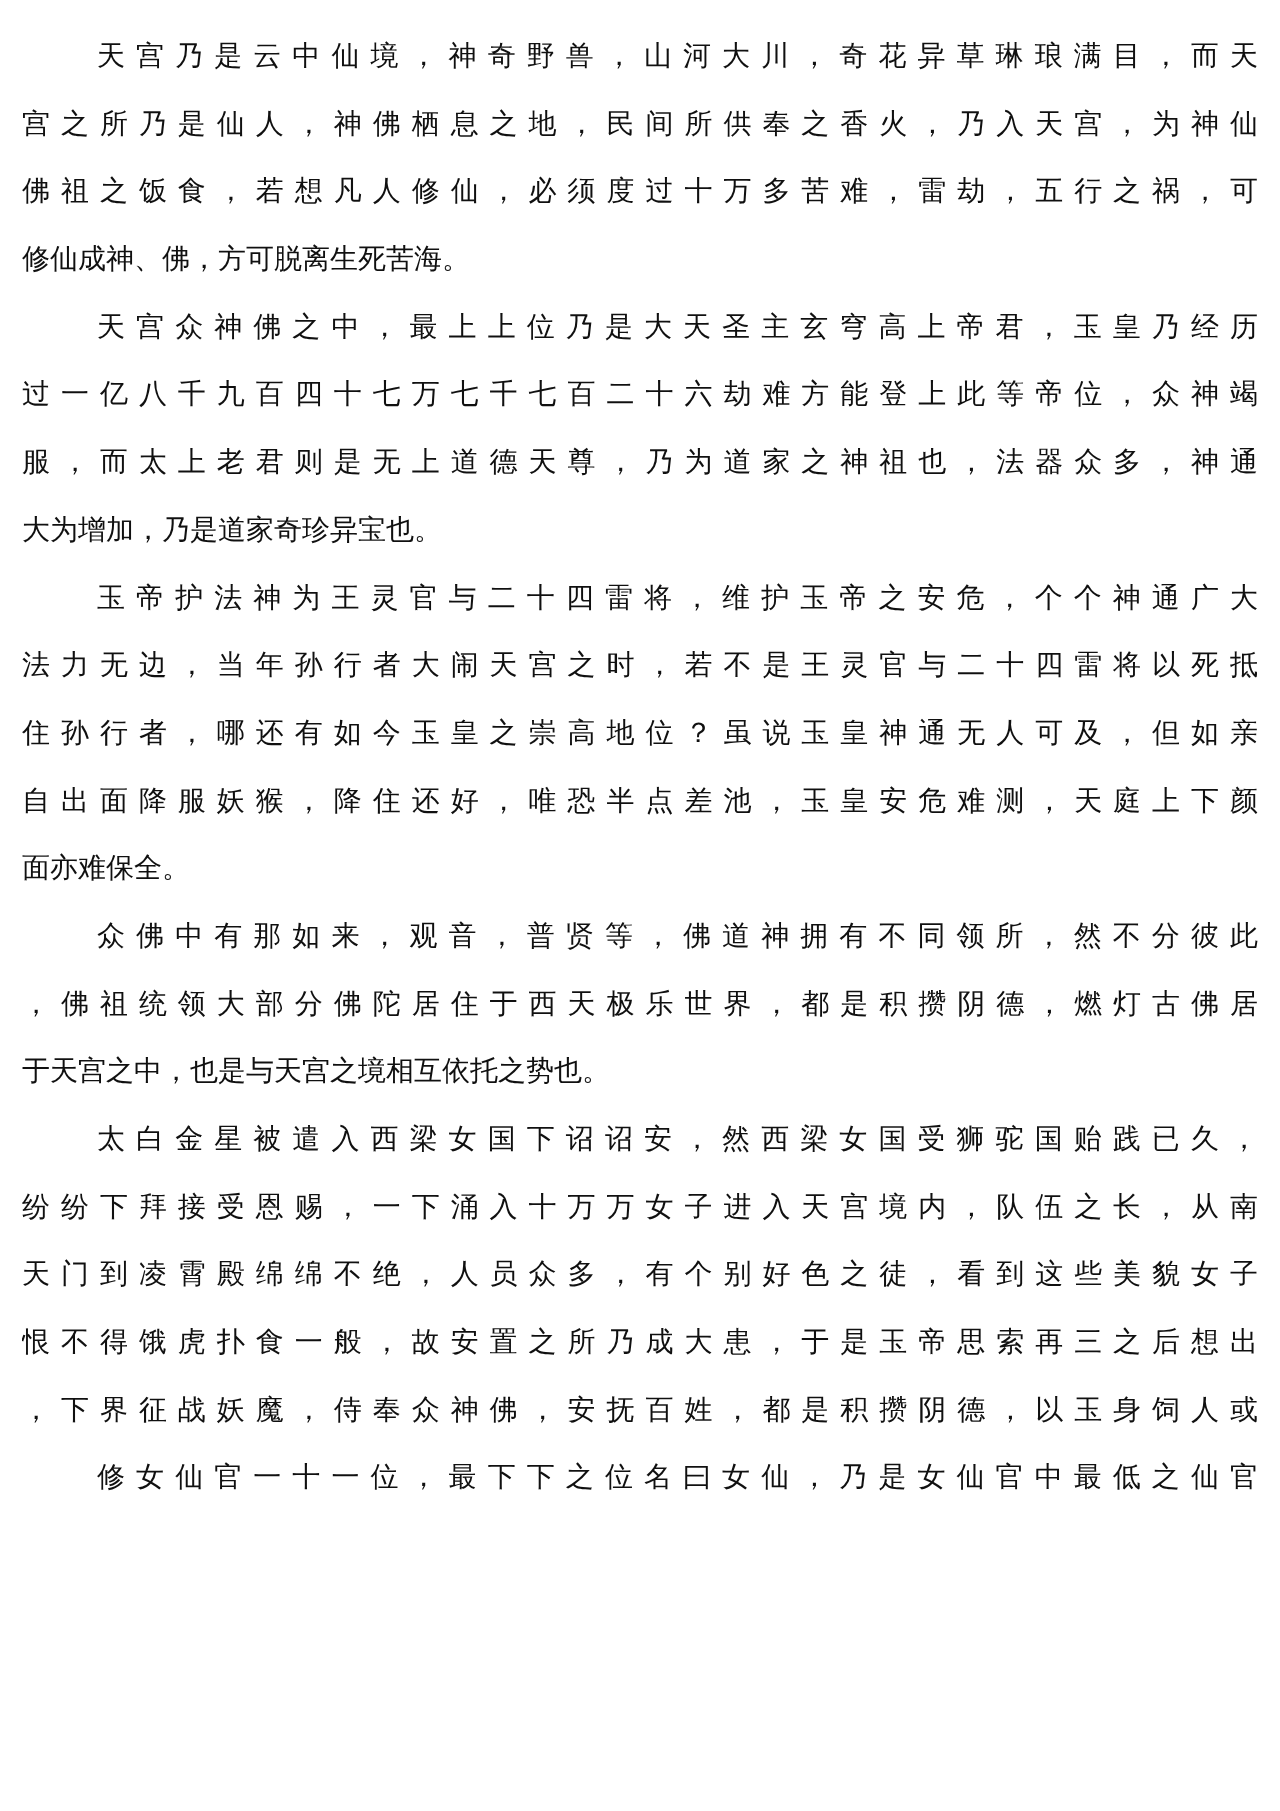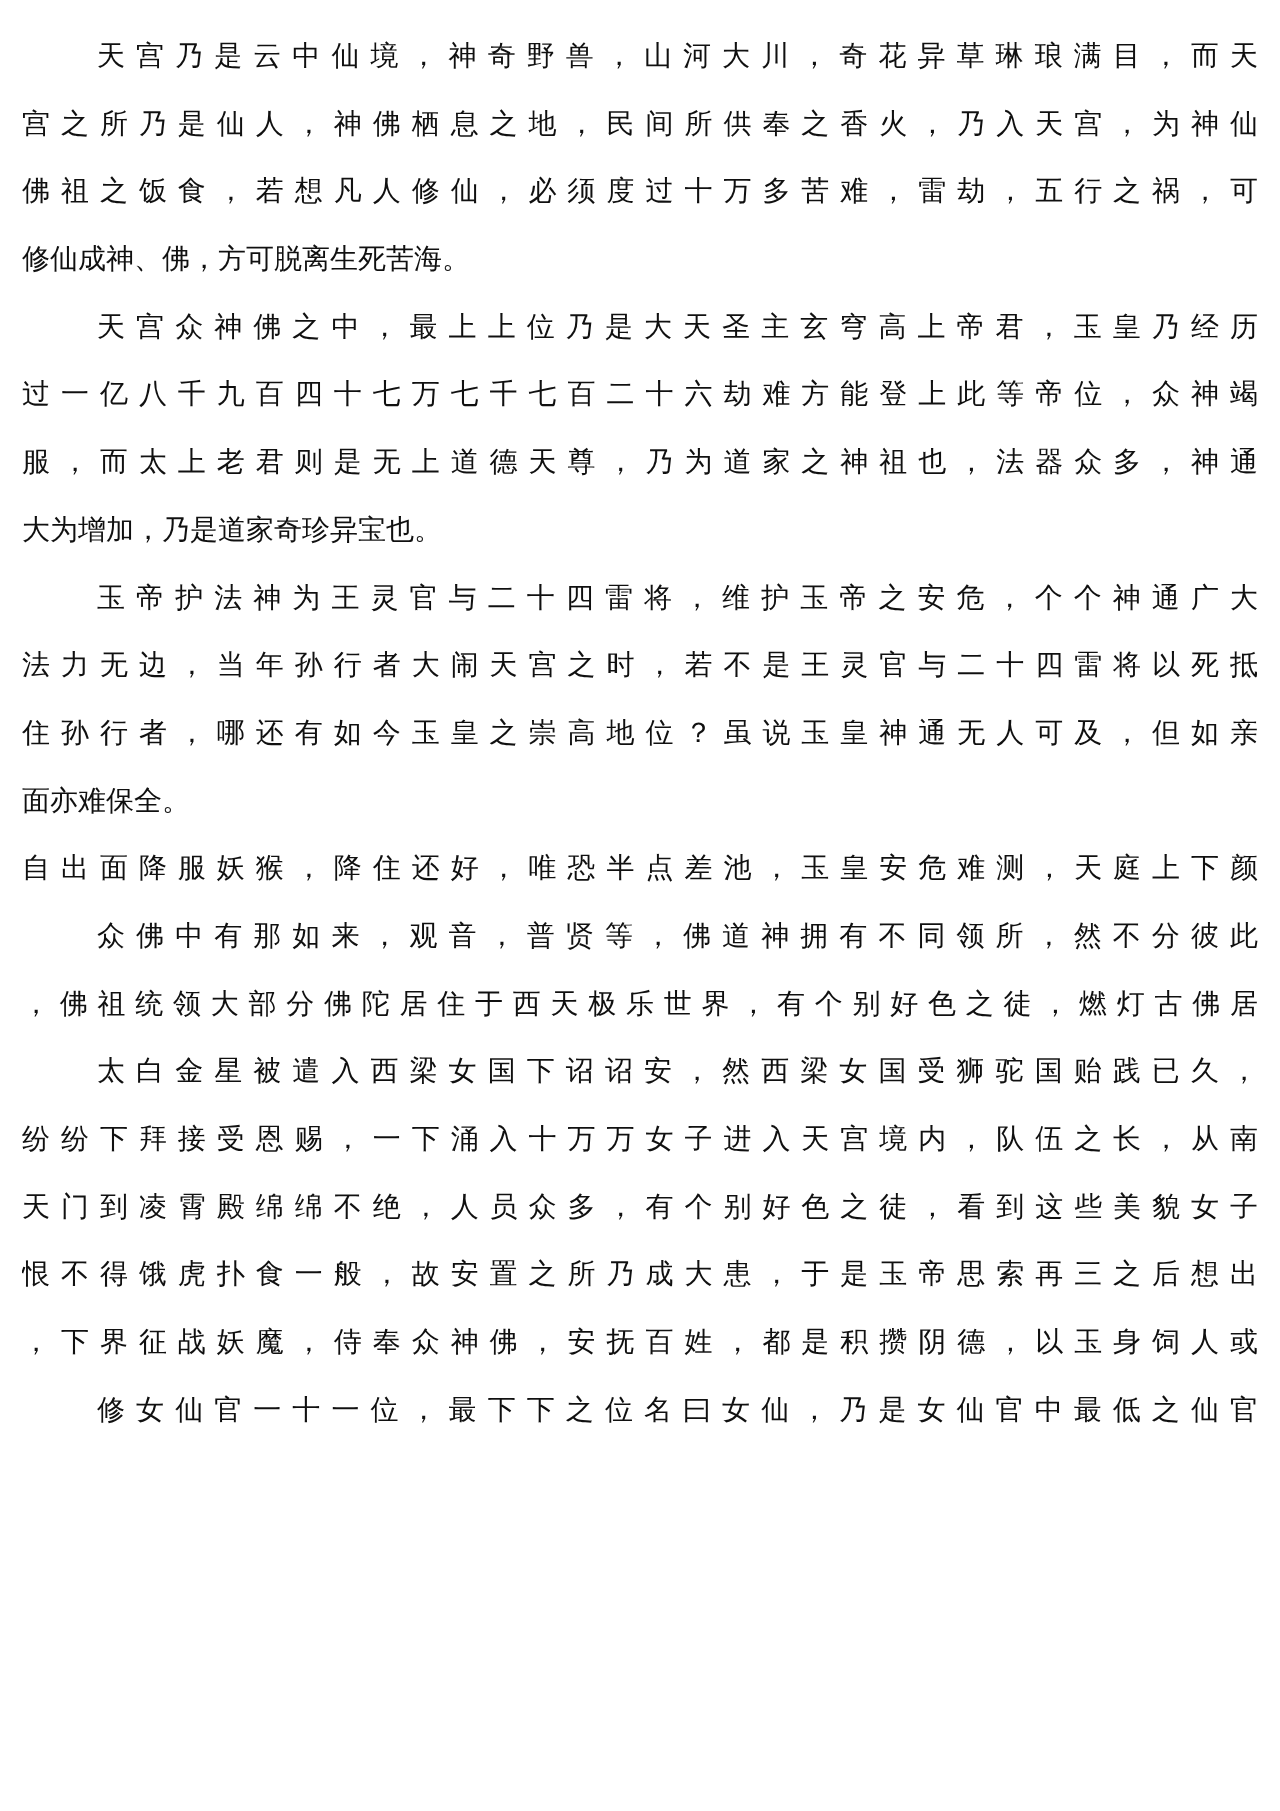--- a/index.html
+++ b/index.html
@@ -60,27 +60,28 @@
     <div class="line indent">天宫众神佛之中，最上上位乃是大天圣主玄穹高上帝君，玉皇乃经历</div>
     <div class="line">过一亿八千九百四十七万七千七百二十六劫难方能登上此等帝位，众神竭</div>
     <div class="line">服，而太上老君则是无上道德天尊，乃为道家之神祖也，法器众多，神通</div>
     <div class="line end">大为增加，乃是道家奇珍异宝也。</div>
   </section>
 
   <section class="para">
     <div class="line indent">玉帝护法神为王灵官与二十四雷将，维护玉帝之安危，个个神通广大</div>
     <div class="line">法力无边，当年孙行者大闹天宫之时，若不是王灵官与二十四雷将以死抵</div>
     <div class="line">住孙行者，哪还有如今玉皇之崇高地位？虽说玉皇神通无人可及，但如亲</div>
+    <div class="line">自出面降服妖猴，降住还好，唯恐半点差池，玉皇安危难测，天庭上下颜</div>
     <div class="line end">面亦难保全。</div>
-    <div class="line">自出面降服妖猴，降住还好，唯恐半点差池，玉皇安危难测，天庭上下颜</div>
   </section>
 
   <section class="para">
     <div class="line indent">众佛中有那如来，观音，普贤等，佛道神拥有不同领所，然不分彼此</div>
-    <div class="line">，佛祖统领大部分佛陀居住于西天极乐世界，有个别好色之徒，燃灯古佛居</div>
+    <div class="line">，佛祖统领大部分佛陀居住于西天极乐世界，都是积攒阴德，燃灯古佛居</div>
+    <div class="line end">于天宫之中，也是与天宫之境相互依托之势也。</div>
   </section>
 
   <section class="para">
     <div class="line indent">太白金星被遣入西梁女国下诏诏安，然西梁女国受狮驼国贻践已久，</div>
     <div class="line">纷纷下拜接受恩赐，一下涌入十万万女子进入天宫境内，队伍之长，从南</div>
     <div class="line">天门到凌霄殿绵绵不绝，人员众多，有个别好色之徒，看到这些美貌女子</div>
     <div class="line">恨不得饿虎扑食一般，故安置之所乃成大患，于是玉帝思索再三之后想出</div>
   </section>
 
 

